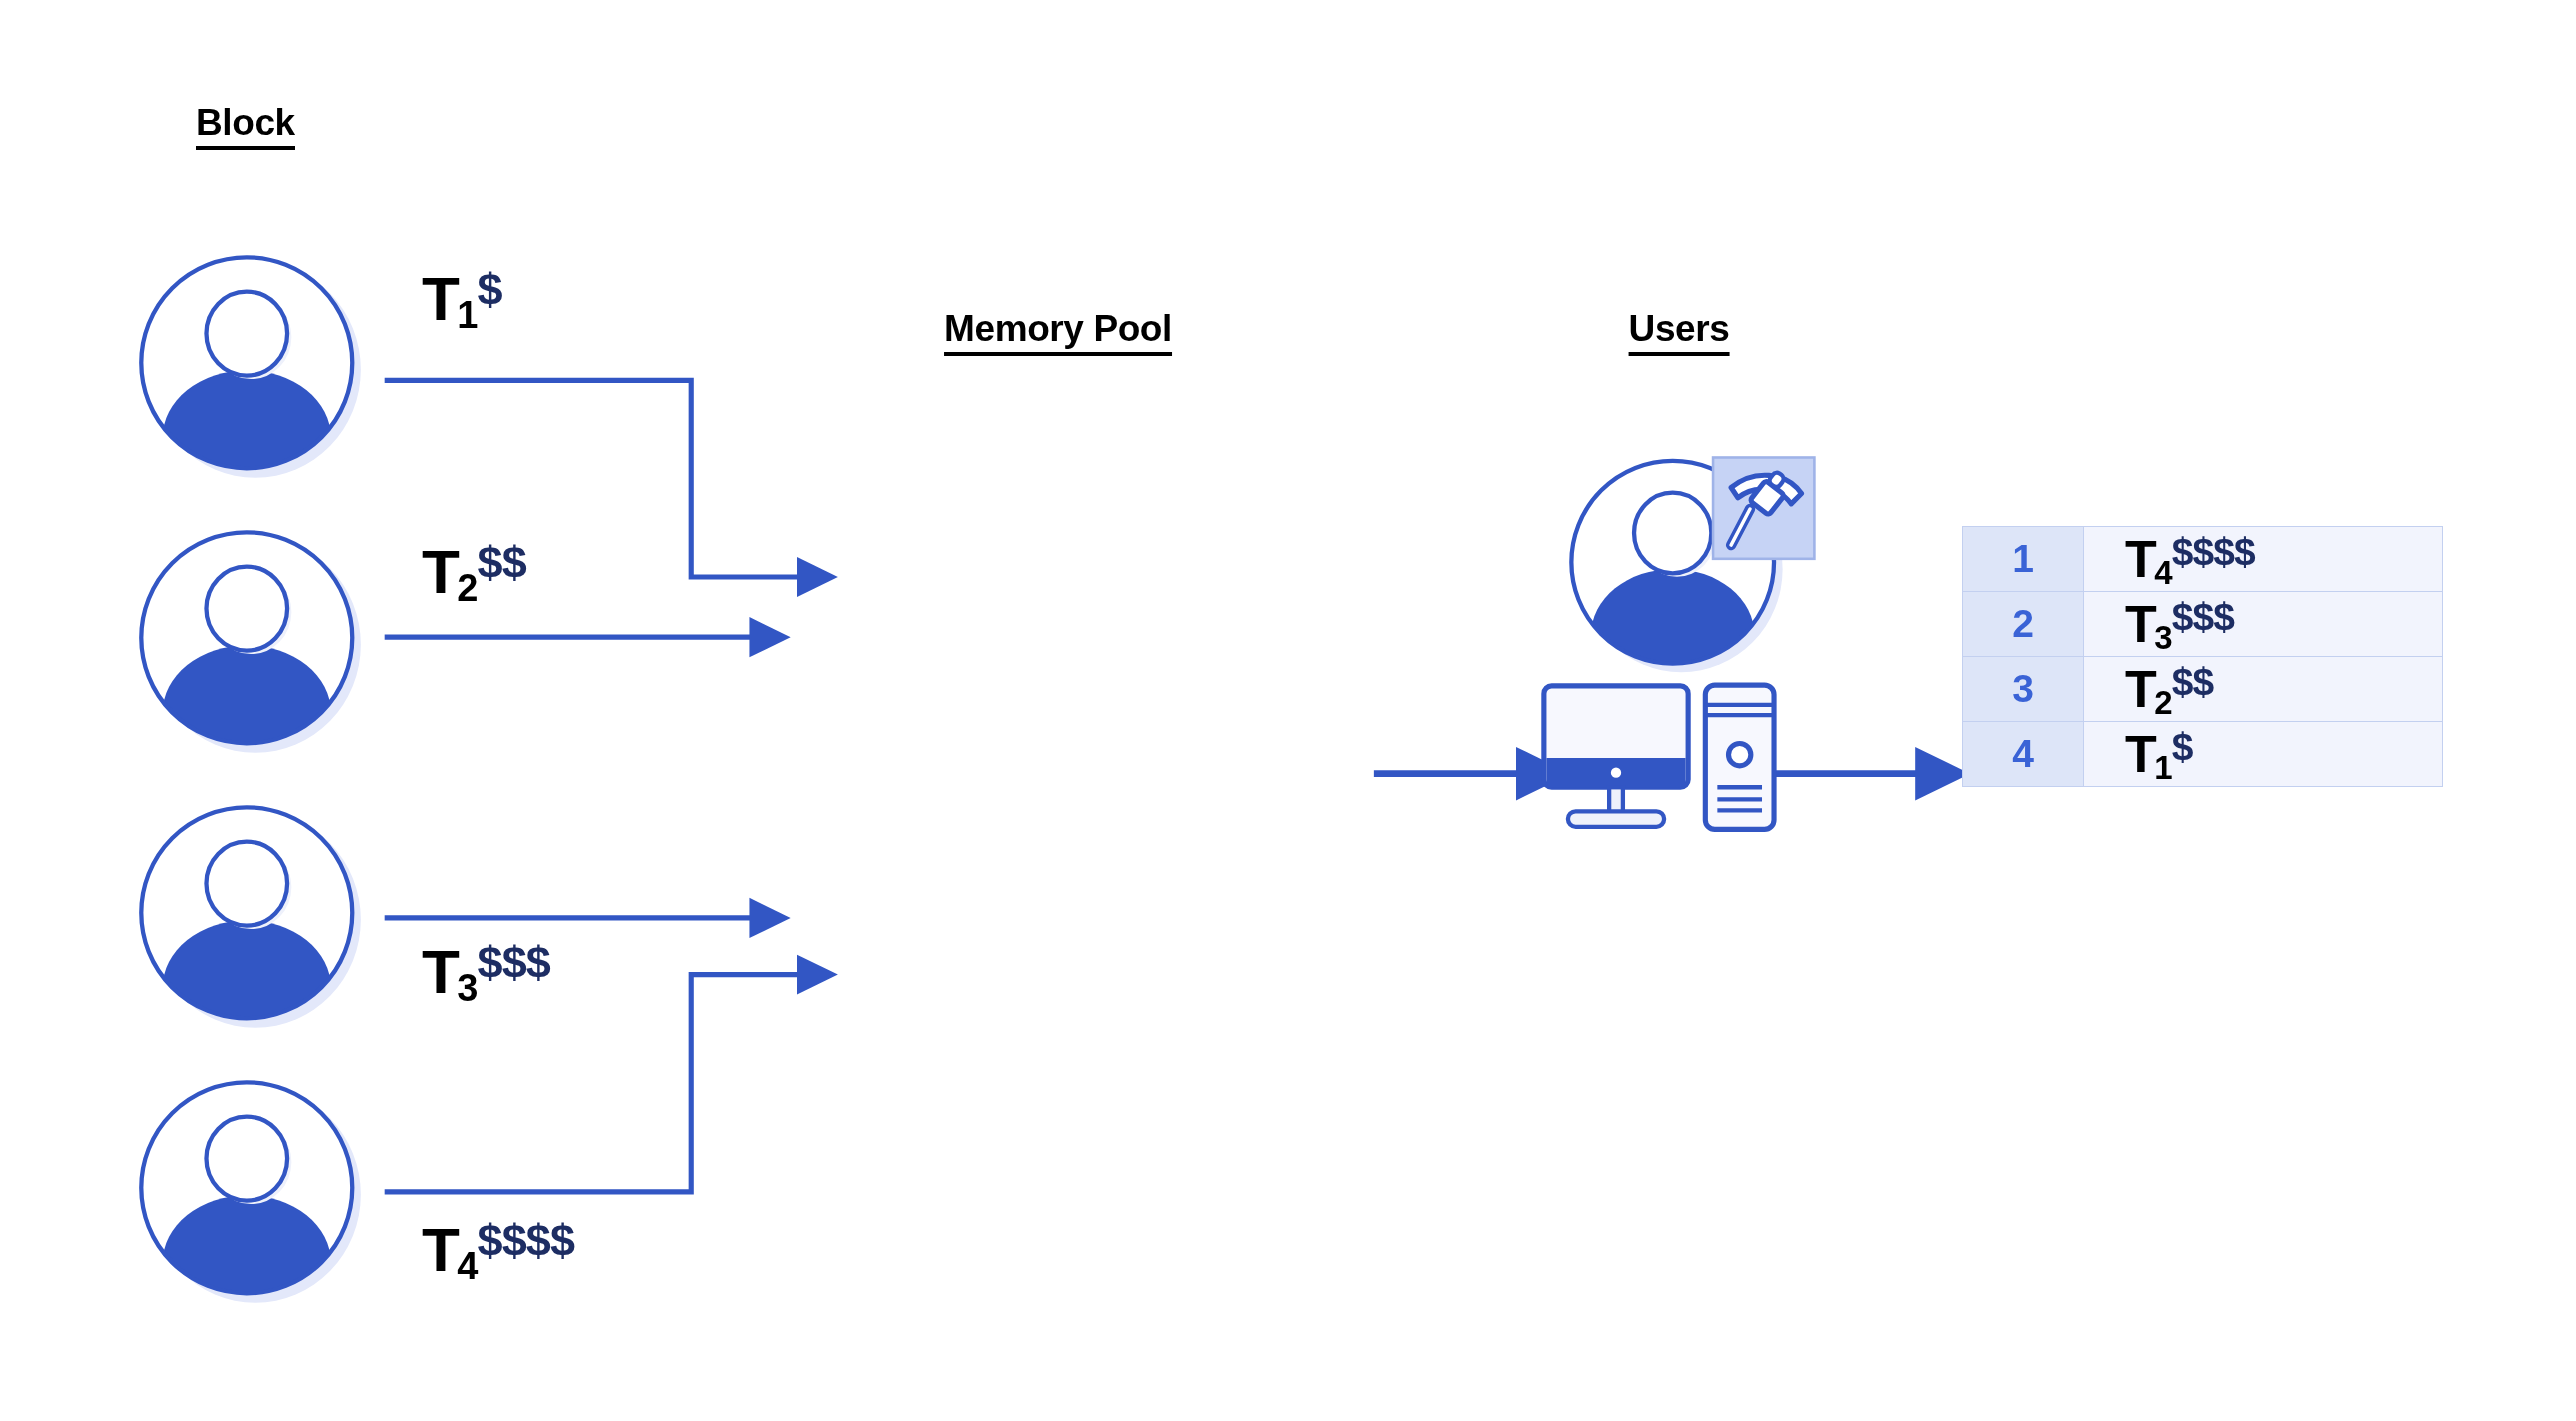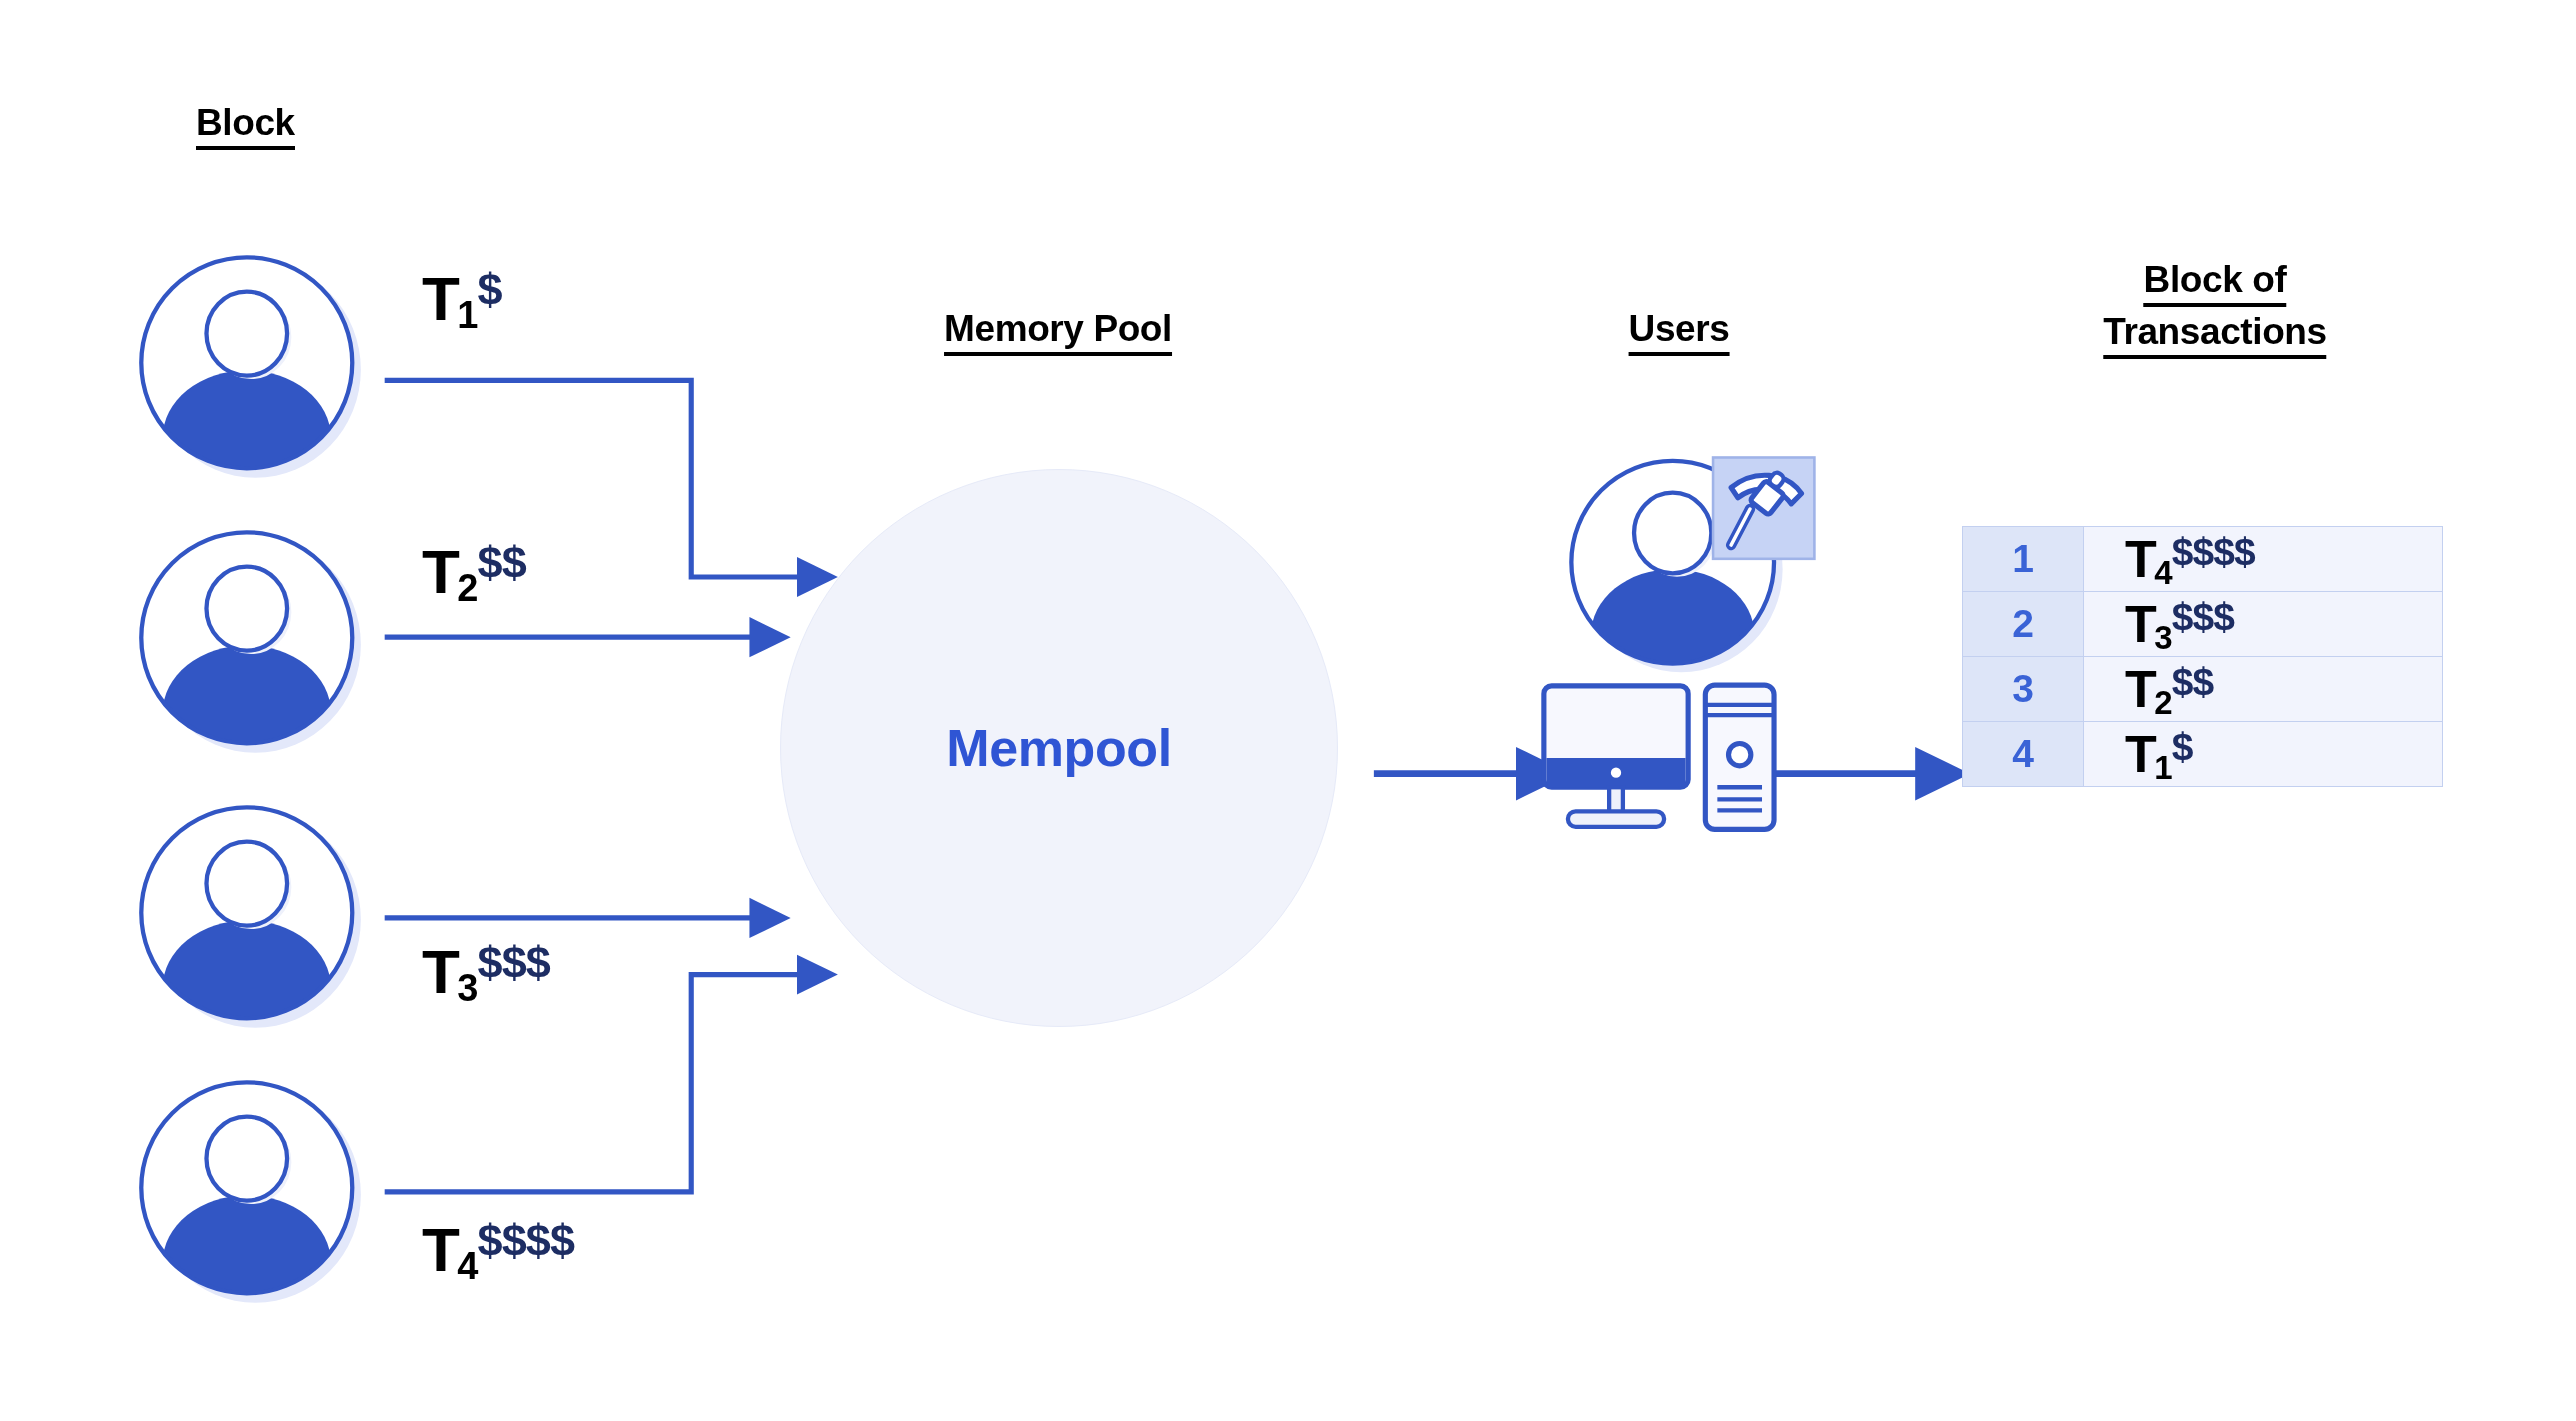--- a/index.html
+++ b/index.html
@@ -205,24 +205,20 @@
   </div>
 
   <div class="heading" id="head-memorypool">
     <span class="hl">Memory Pool</span>
   </div>
 
   <div class="heading" id="head-miner">
     <span class="hl">Users</span>
   </div>
 
-  <div class="heading" id="head-block">
-    <span class="hl">Block of</span><br>
-    <span class="hl">Transactions</span>
-  </div>
 
   <div class="avatar" id="avatar-1">
     <svg viewBox="0 0 260 260">
       <ellipse cx="138" cy="136" rx="123" ry="126" fill="#e3e8fa"></ellipse>
       <clipPath id="cl1">
           <circle cx="128" cy="128" r="123"></circle>
         </clipPath>
       <circle cx="128" cy="128" r="123" fill="#ffffff"></circle>
       <g clip-path="url(#cl1)">
         <ellipse cx="128" cy="215" rx="98" ry="78" fill="#3256c4"></ellipse>
@@ -290,23 +286,20 @@
   </div>
 
   <div class="txlabel" id="tx-3">
     <span>T</span><span class="sub">3</span><span class="fee">$$$</span>
   </div>
 
   <div class="txlabel" id="tx-4">
     <span>T</span><span class="sub">4</span><span class="fee">$$$$</span>
   </div>
 
-  <div id="mempool-circle">
-    <span id="mempool-label">Mempool</span>
-  </div>
 
   <div id="miner-art">
     <svg viewBox="0 0 340 470">
 
       <ellipse cx="168" cy="142" rx="118" ry="120" fill="#e3e8fa"></ellipse>
       <clipPath id="mclip">
           <circle cx="158" cy="134" r="118"></circle>
         </clipPath>
       <circle cx="158" cy="134" r="118" fill="#ffffff"></circle>
       <g clip-path="url(#mclip)">

